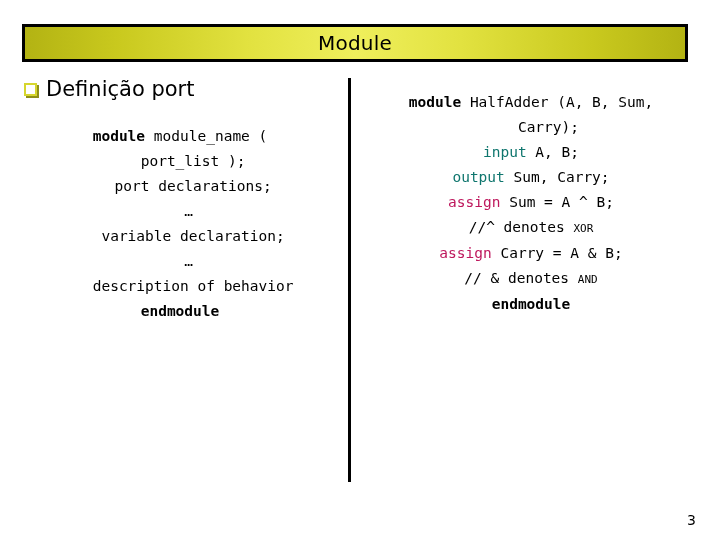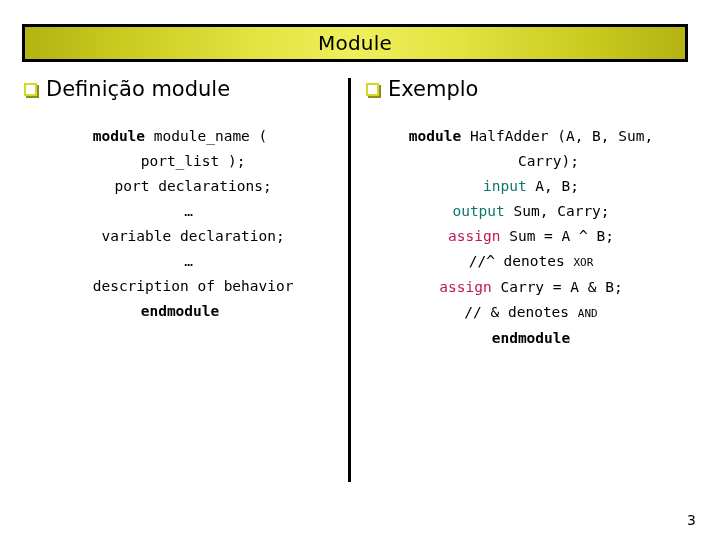--- a/index.html
+++ b/index.html
@@ -117,26 +117,22 @@
 
 <div id="title-bar">
   <span id="title-text">Module</span>
 </div>
 
 <div id="divider"></div>
 
 <div class="column" id="col-left">
   <div class="heading">
     <span class="bullet-square"></span>
-    <span class="heading-label">Definição module</span>
+    <span class="heading-label">Definição port</span>
   </div>
   <div class="code"><div class="line"><span class="kw-bold">module</span><span> module_name (</span></div><div class="line"><span>   port_list );</span></div><div class="line"><span>   port declarations;</span></div><div class="line"><span>  …</span></div><div class="line"><span>   variable declaration;</span></div><div class="line"><span>  …</span></div><div class="line"><span>   description of behavior</span></div><div class="line"><span class="kw-bold">endmodule</span></div></div>
 </div>
 
 <div class="column" id="col-right">
-  <div class="heading">
-    <span class="bullet-square"></span>
-    <span class="heading-label">Exemplo</span>
-  </div>
   <div class="code"><div class="line"><span class="kw-bold">module</span><span> HalfAdder (A, B, Sum,</span></div><div class="line"><span>    Carry);</span></div><div class="line"><span class="kw-blue">input</span><span> A, B;</span></div><div class="line"><span class="kw-blue">output</span><span> Sum, Carry;</span></div><div class="line"><span class="kw-orange">assign</span><span> Sum = A ^ B;</span></div><div class="line"><span>//^ denotes </span><span class="small">XOR</span></div><div class="line"><span class="kw-orange">assign</span><span> Carry = A &amp; B;</span></div><div class="line"><span>// &amp; denotes </span><span class="small">AND</span></div><div class="line"><span class="kw-bold">endmodule</span></div></div>
 </div>
 
 <div id="page-number">3</div>
 
 </body></html>

